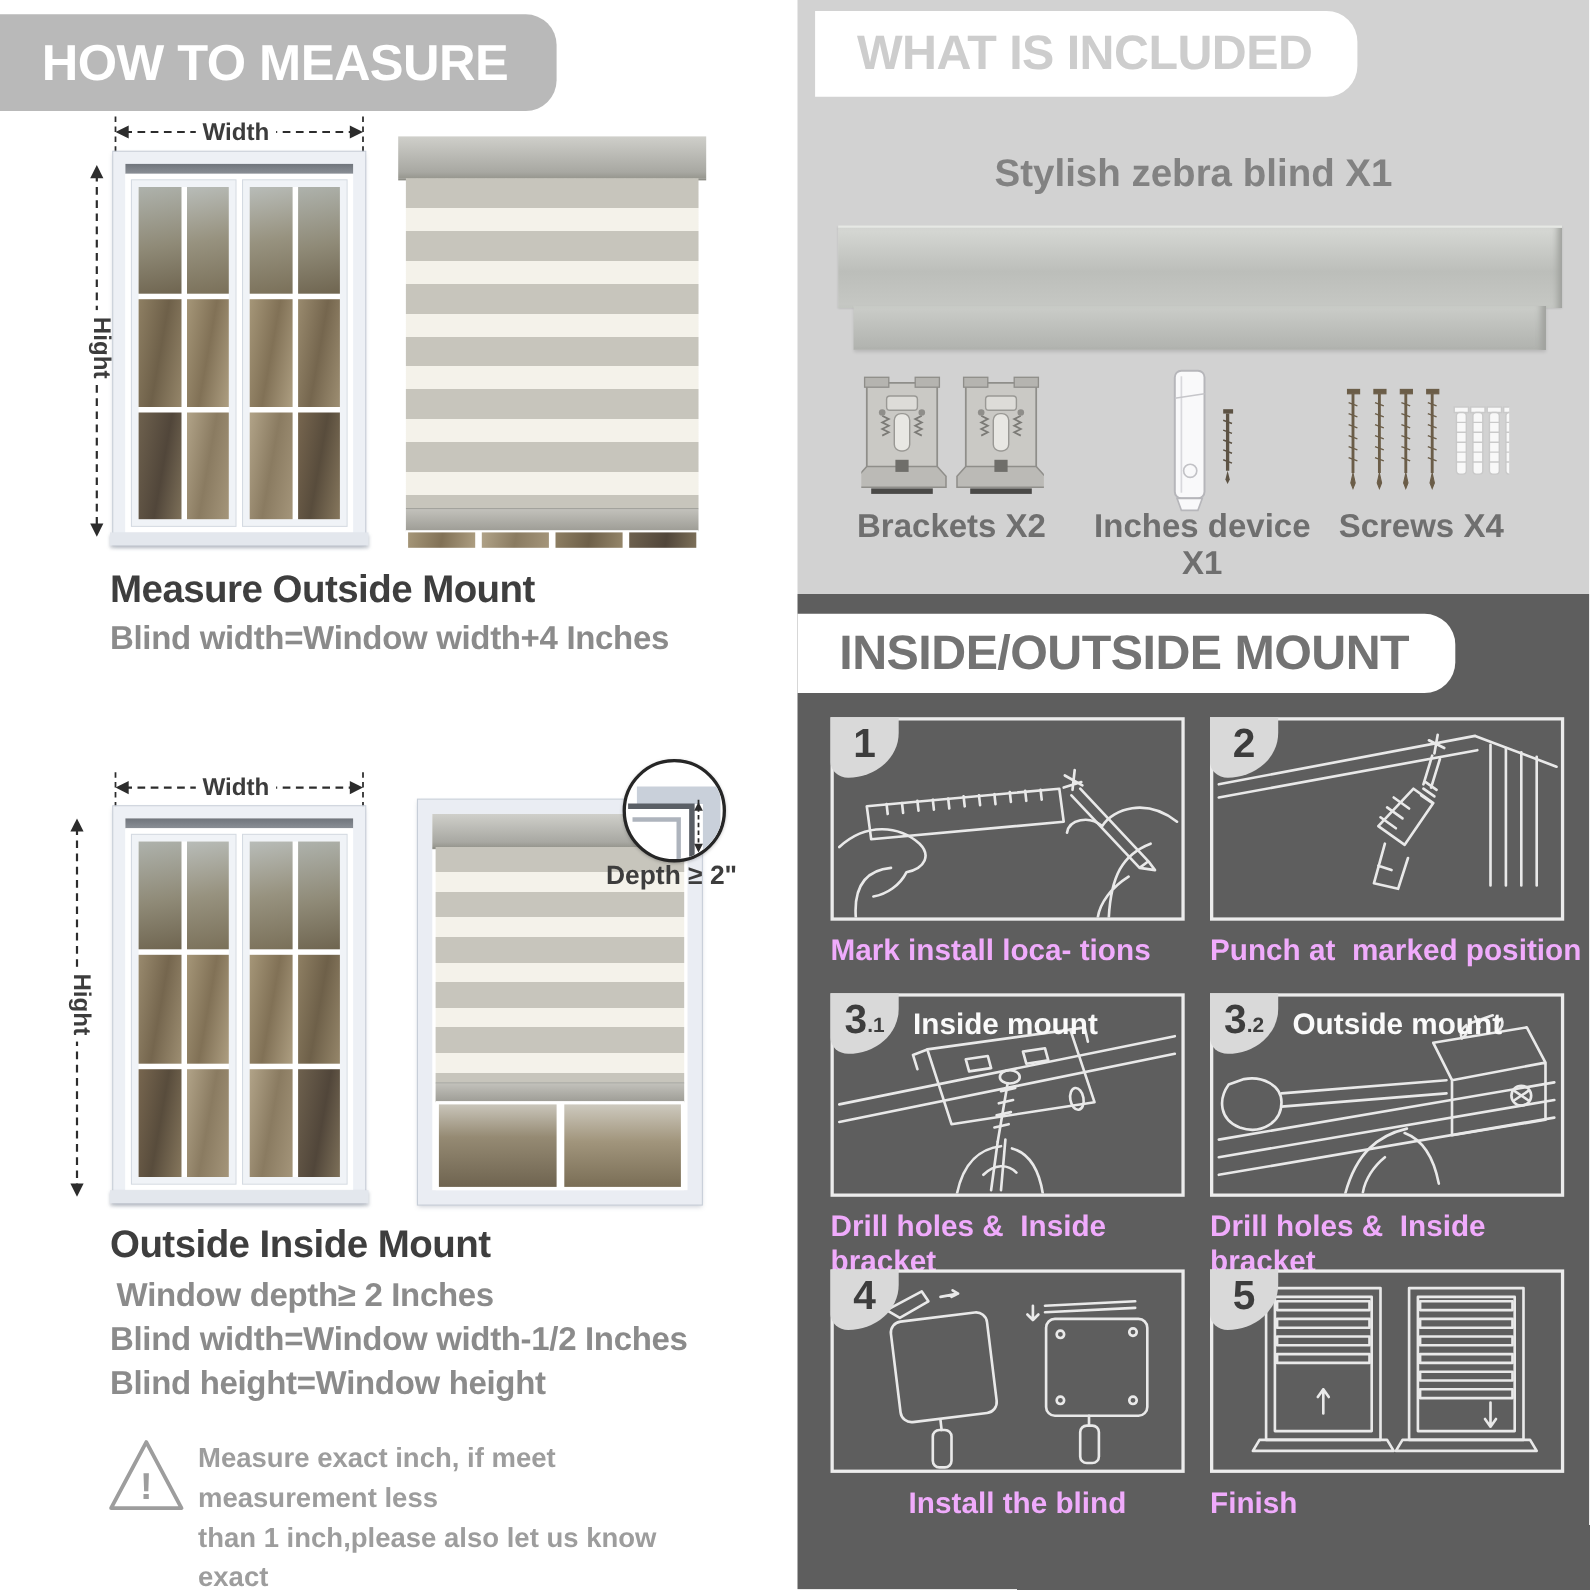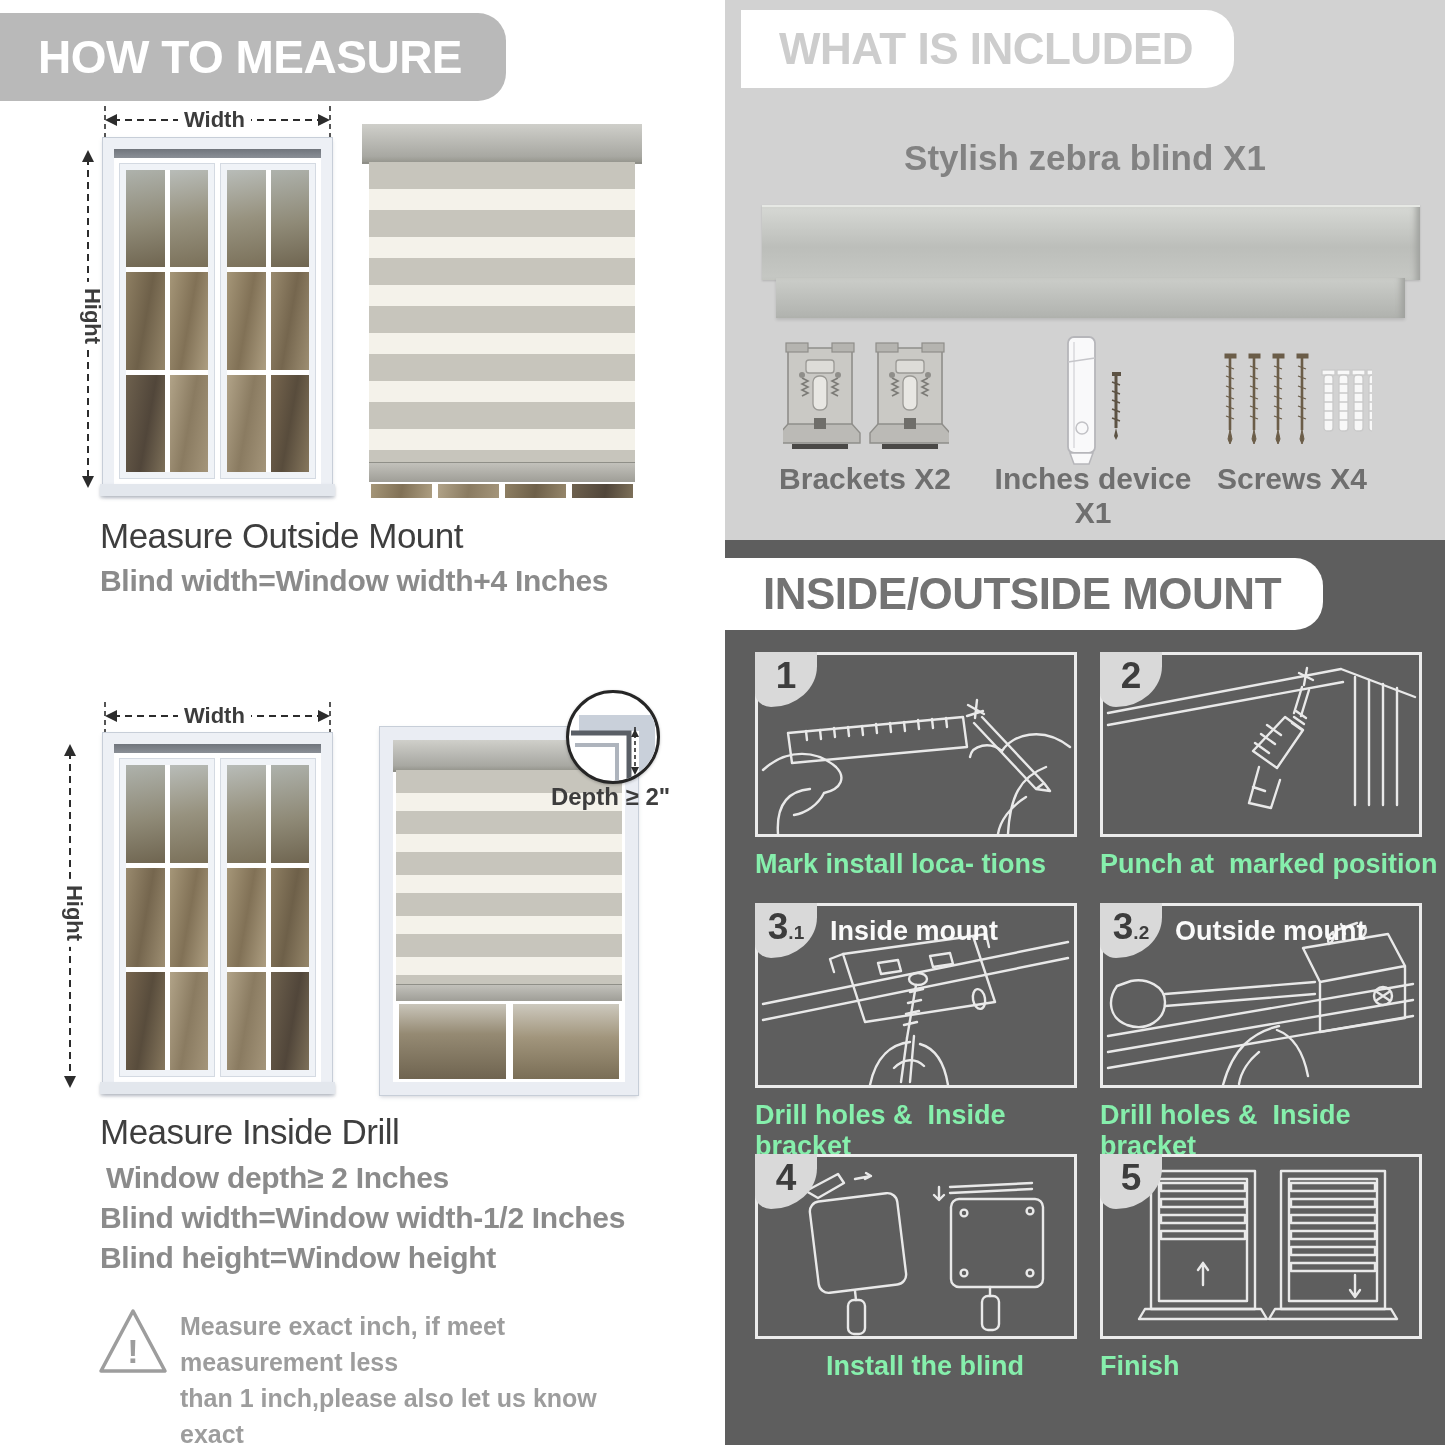--- a/index.html
+++ b/index.html
@@ -8,21 +8,21 @@
   .abs{position:absolute;}
 
   
   .hdr{display:flex;align-items:center;box-sizing:border-box;padding-left:38px;
        font-weight:bold;letter-spacing:-.5px;border-radius:0 28px 28px 0;}
   .hdr-left{left:0;top:13px;width:506px;height:88px;background:#b9b9b9;color:#ffffff;font-size:46px;}
   .hdr-incl{left:16px;top:10px;width:493px;height:78px;background:#ffffff;color:#cdcdcd;font-size:44px;}
   .hdr-mount{left:0;top:18px;width:598px;height:72px;background:#ffffff;color:#737373;font-size:44px;}
 
   
-  .sec-title{font-size:35px;font-weight:normal;color:#3e3e3e;letter-spacing:-.5px;}
+  .sec-title{font-size:35px;font-weight:bold;color:#3e3e3e;letter-spacing:-.5px;}
   .formula{font-size:30px;font-weight:bold;color:#8b8b8b;letter-spacing:-.3px;}
   .warn-text{font-size:25px;font-weight:bold;color:#9d9d9d;line-height:36px;white-space:pre-line;}
 
   
   .window{box-sizing:border-box;background:#fff;border:11px solid #edf0f5;outline:1px solid #c7ced8;
           box-shadow:0 2px 4px rgba(120,130,145,.35);}
   .win-track{height:9px;background:linear-gradient(180deg,#70757c,#8a8f96);}
   .sashes{display:flex;gap:7px;background:#fff;padding:6px;height:calc(100% - 9px);box-sizing:border-box;}
   .sash{flex:1;box-sizing:border-box;border:6px solid #f0f3f7;outline:1px solid #d4dae2;
         display:grid;grid-template-columns:1fr 1fr;grid-template-rows:1fr 1fr 1fr;gap:5px;background:#fff;}
@@ -61,21 +61,21 @@
   .headrail-low{left:51px;top:278px;width:629px;height:40px;
      background:linear-gradient(180deg,#cbcdc9,#b0b2ae);box-shadow:inset -8px 0 6px -4px #9fa19d,0 2px 3px rgba(0,0,0,.12);}
 
   
   .step-box{position:absolute;width:322px;height:185px;border:3px solid #ececec;box-sizing:border-box;}
   .badge{position:absolute;left:-3px;top:-3px;width:62px;height:55px;background:#d9d9d9;
          border-radius:0 0 100% 35%;display:flex;align-items:flex-start;justify-content:center;}
   .badge .n{font-size:37px;font-weight:bold;color:#3d3d3d;line-height:48px;}
   .badge .s{font-size:19px;font-weight:bold;color:#3d3d3d;line-height:60px;}
   .step-title{position:absolute;left:72px;top:10px;font-size:27px;font-weight:bold;color:#fafafa;}
-  .caption{position:absolute;width:340px;font-size:27px;font-weight:bold;color:#86efac;white-space:pre-wrap;}
+  .caption{position:absolute;width:340px;font-size:27px;font-weight:bold;color:#f0abfc;white-space:pre-wrap;}
   .lineart{position:absolute;left:0;top:0;width:100%;height:100%;}
   .lineart path,.lineart line,.lineart rect,.lineart circle,.lineart ellipse,.lineart polyline
     {fill:none;stroke:#e9e9e9;stroke-width:2.4;stroke-linecap:round;stroke-linejoin:round;}
 
   .depth-lbl{font-size:24px;font-weight:bold;color:#3d3d3d;}
 </style>
 </head>
 <body>
 
 <div id="canvas">
@@ -200,21 +200,21 @@
       <path d="M10,30 L78,30 L78,88" fill="none" stroke="#c9d0da" stroke-width="16"></path>
       <path d="M2,40 L60,40 L60,88" fill="none" stroke="#5a5f66" stroke-width="5"></path>
       <path d="M6,52 L48,52 L48,88" fill="none" stroke="#aeb4bd" stroke-width="4"></path>
       <line x1="66" y1="34" x2="66" y2="84" stroke="#2c2c2c" stroke-width="1.6" stroke-dasharray="4 3"></line>
       <polygon points="66,36 62,44 70,44" fill="#2c2c2c"></polygon>
       <polygon points="66,82 62,74 70,74" fill="#2c2c2c"></polygon>
     </svg>
   </div>
   <div class="abs depth-lbl" style="left:548px;top:783px;width:125px;text-align:center;">Depth ≥ 2"</div>
 
-  <div class="abs sec-title" style="left:100px;top:1112px;">Measure Inside Drill</div>
+  <div class="abs sec-title" style="left:100px;top:1112px;">Outside Inside Mount</div>
   <div class="abs formula" style="left:106px;top:1161px;">Window depth≥ 2 Inches</div>
   <div class="abs formula" style="left:100px;top:1201px;">Blind width=Window width-1/2 Inches</div>
   <div class="abs formula" style="left:100px;top:1241px;">Blind height=Window height</div>
 
   <svg class="abs" style="left:95px;top:1303px;" width="76" height="78">
     <path d="M38,8 L70,68 L6,68 Z" fill="none" stroke="#9d9d9d" stroke-width="3.5" stroke-linejoin="round"></path>
     <text x="38" y="60" text-anchor="middle" font-size="34" font-weight="bold" fill="#9d9d9d" font-family="Liberation Sans,sans-serif">!</text>
   </svg>
   <div class="abs warn-text" style="left:180px;top:1308px;width:470px;">Measure exact inch, if meet measurement less
 than 1 inch,please also let us know exact

